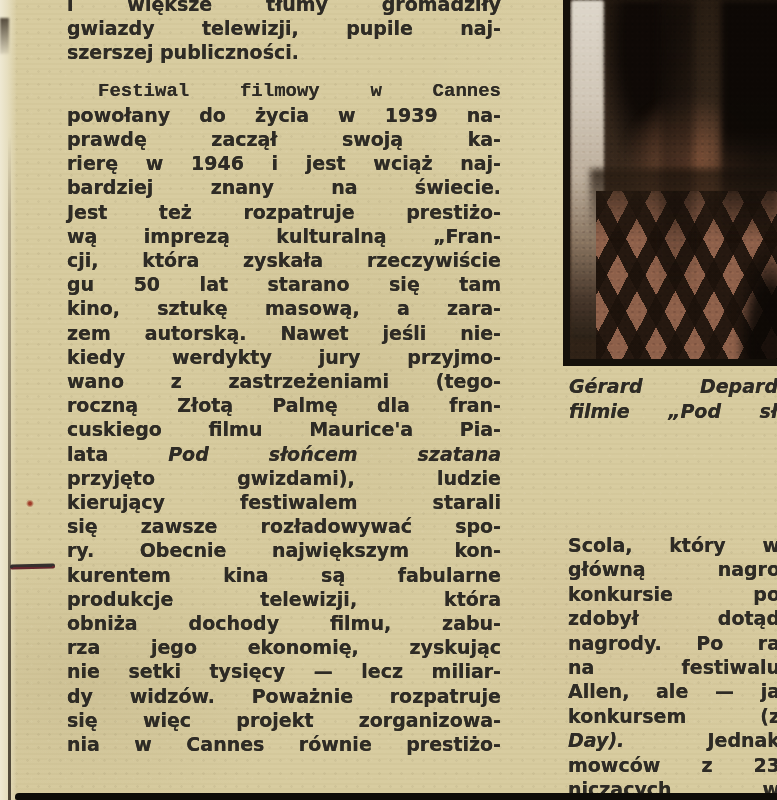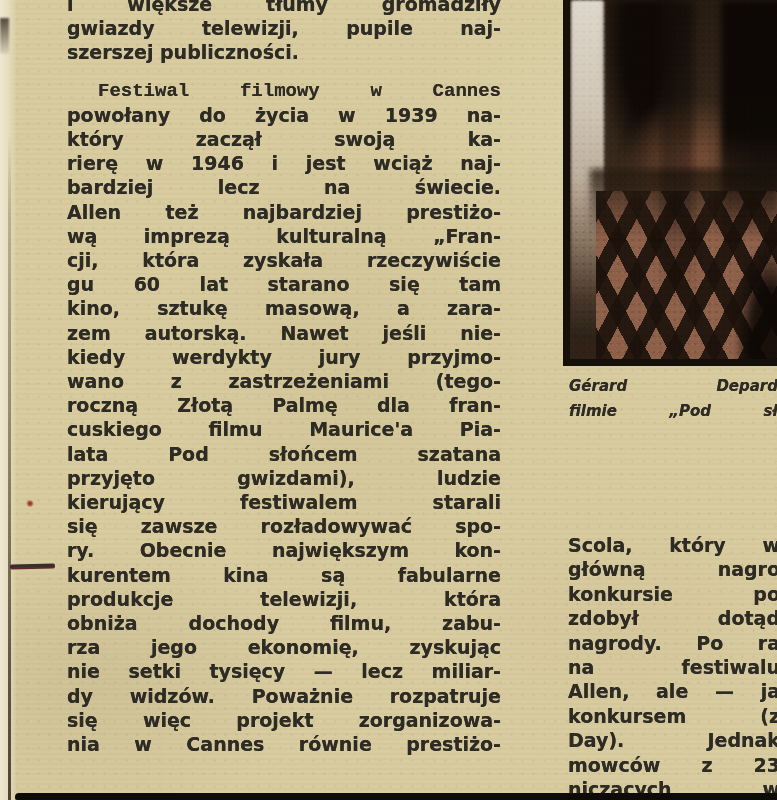--- a/index.html
+++ b/index.html
@@ -43,27 +43,27 @@
   .ink-speck    { position:absolute; left:26px; top:500px; width:8px; height:7px;
                   background:radial-gradient(circle, #a03a28 25%, rgba(160,58,40,0) 75%); }
   .bottom-rule  { position:absolute; left:15px; right:0; bottom:0; height:7px;
                   background:#0e0c08; border-radius:4px 0 0 2px; }
 
   
   .col { position:absolute; color:#2e2b25; font-weight:bold;
          text-shadow:0 0 .6px rgba(46,43,37,.85); }
   .line { text-align:justify; text-align-last:justify; }
   .line.no-just { text-align:right; text-align-last:left; }
-  .it { }
+  .it { font-style:italic; }
 
   .col-left  { left:67px; top:-8px; width:434px; font-size:19px; line-height:24.2px; }
   .col-left .para + .para { margin-top:14px; }
   .para.indent-first .line:first-child { text-indent:31px;font-family:Liberation Mono, monospace; }
 
-  .photo-caption { left:569px; top:374px; width:209px; font-size:15px; line-height:24.6px;
+  .photo-caption { left:569px; top:374px; width:209px; font-size:19px; line-height:24.6px;
                    font-style:italic; }
   .col-right { left:568px; top:533px; width:212px; font-size:19px; line-height:24.4px; }
 
   
   .photo { position:absolute; left:563px; top:0; width:214px; height:366px; background:#15100a; }
   .photo-inner { position:absolute; left:7px; top:0; right:0; bottom:7px; overflow:hidden;
                  background:linear-gradient(180deg,#271c12 0%, #32251a 30%, #3e2d20 62%, #2e2116 100%); }
   .ph-layer { position:absolute; }
   .ph-light-strip { left:1px; top:0; width:33px; height:340px; filter:blur(1.5px); border-radius:3px;
       background:linear-gradient(180deg,#ddd6ca 0%, #d0c6b7 30%, #bcae9c 52%, #84705c 72%, #46362a 88%, #2a2016 100%); }
@@ -104,27 +104,27 @@
 
   <div class="col col-left">
       <div class="para">
         <div class="line">i większe tłumy gromadziły</div>
         <div class="line">gwiazdy telewizji, pupile naj-</div>
         <div class="line no-just">szerszej publiczności.</div>
       </div>
       <div class="para indent-first">
         <div class="line">Festiwal filmowy w Cannes</div>
         <div class="line">powołany do życia w 1939 na-</div>
-        <div class="line">który zaczął swoją ka-</div>
+        <div class="line">prawdę zaczął swoją ka-</div>
         <div class="line">rierę w 1946 i jest wciąż naj-</div>
-        <div class="line">bardziej lecz na świecie.</div>
-        <div class="line">Allen też najbardziej prestiżo-</div>
+        <div class="line">bardziej znany na świecie.</div>
+        <div class="line">Jest też rozpatruje prestiżo-</div>
         <div class="line">wą imprezą kulturalną „Fran-</div>
         <div class="line">cji, która zyskała rzeczywiście</div>
-        <div class="line">gu 60 lat starano się tam</div>
+        <div class="line">gu 50 lat starano się tam</div>
         <div class="line">kino, sztukę masową, a zara-</div>
         <div class="line">zem autorską. Nawet jeśli nie-</div>
         <div class="line">kiedy werdykty jury przyjmo-</div>
         <div class="line">wano z zastrzeżeniami (tego-</div>
         <div class="line">roczną Złotą Palmę dla fran-</div>
         <div class="line">cuskiego filmu Maurice'a Pia-</div>
         <div class="line"><span>lata </span><span class="it">Pod słońcem szatana</span></div>
         <div class="line">przyjęto gwizdami), ludzie</div>
         <div class="line">kierujący festiwalem starali</div>
         <div class="line">się zawsze rozładowywać spo-</div>

